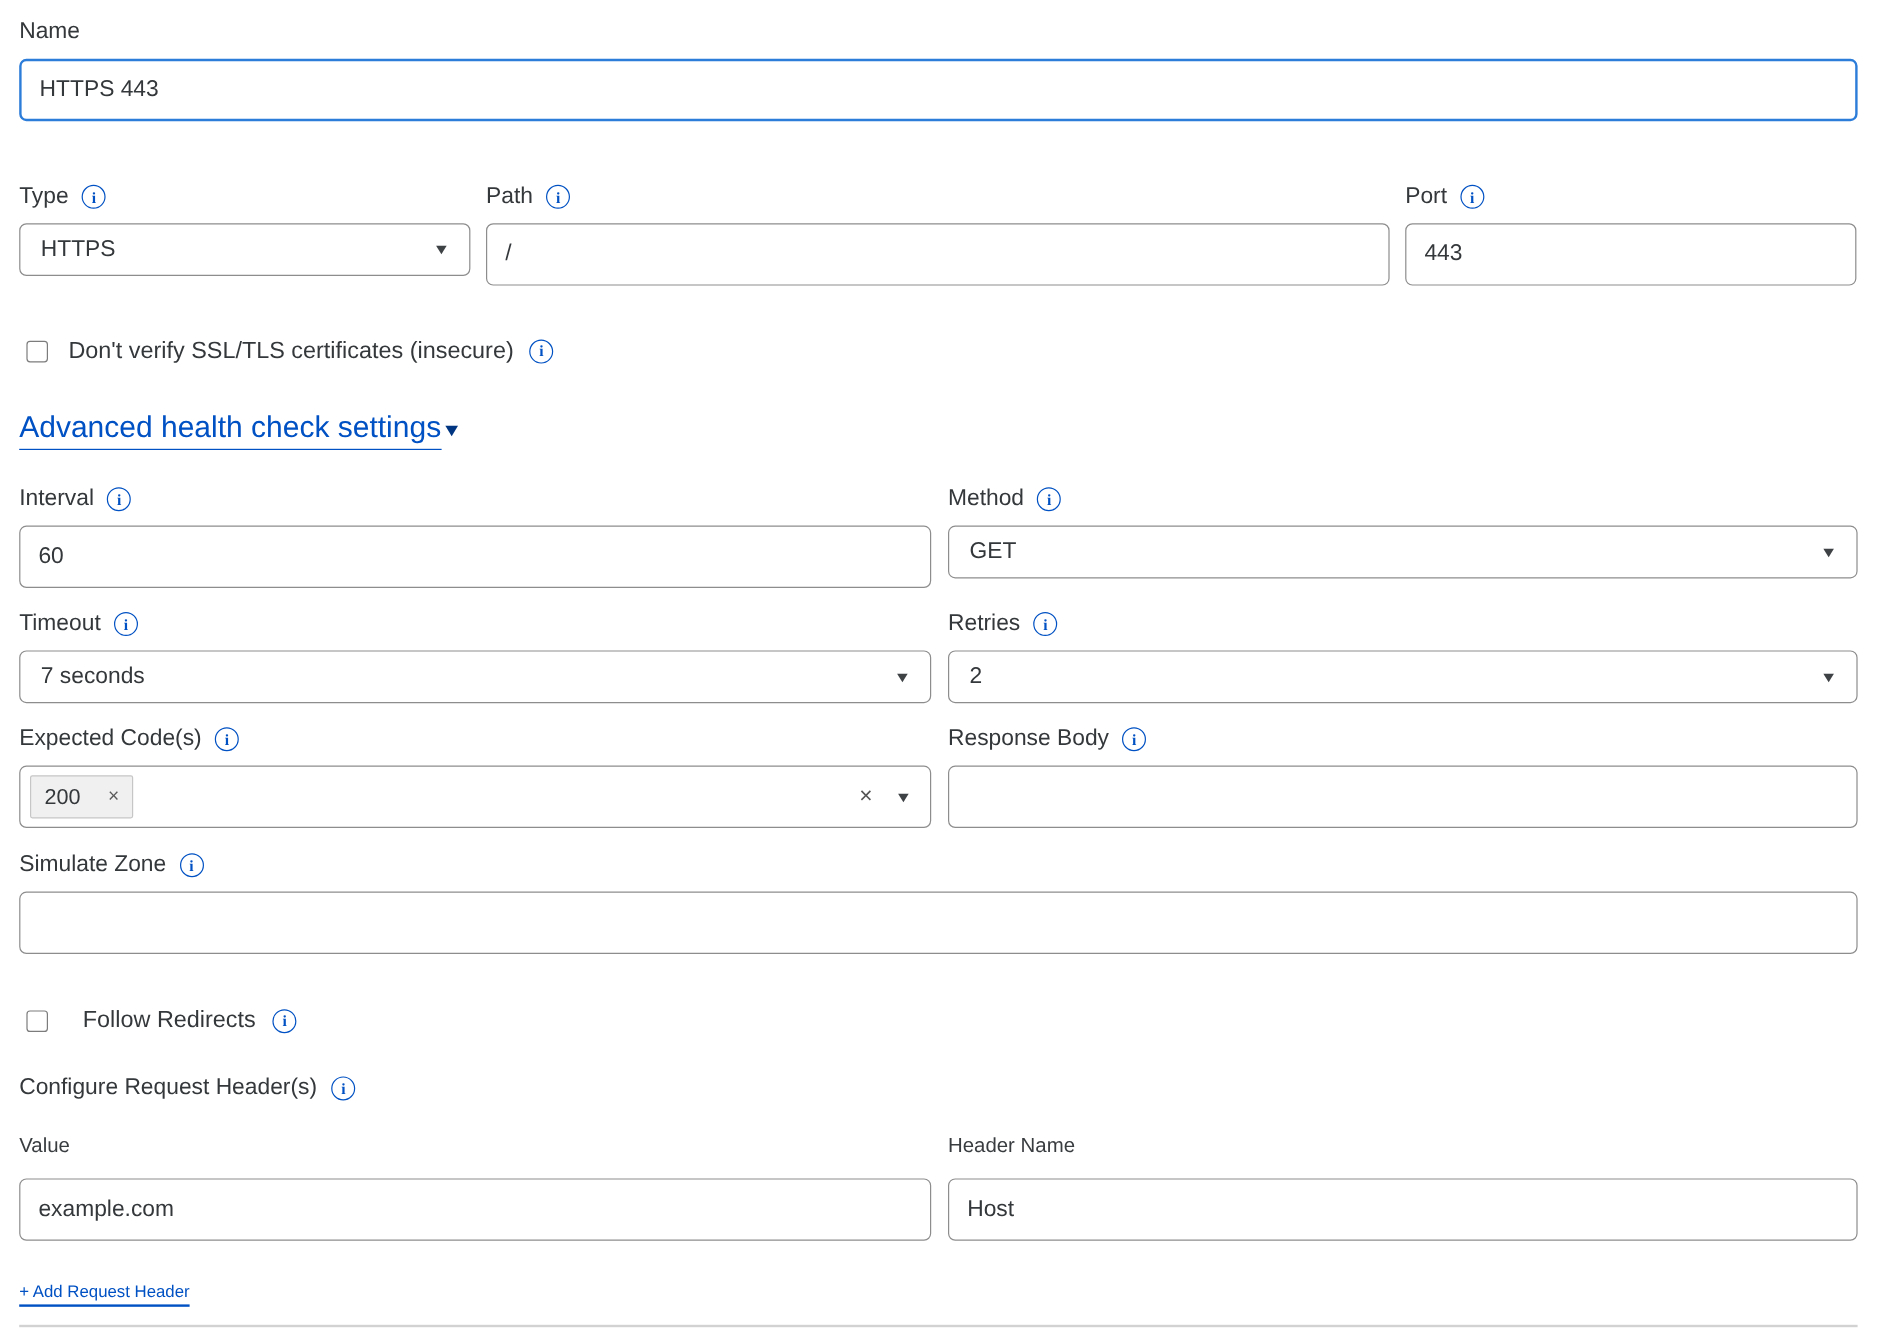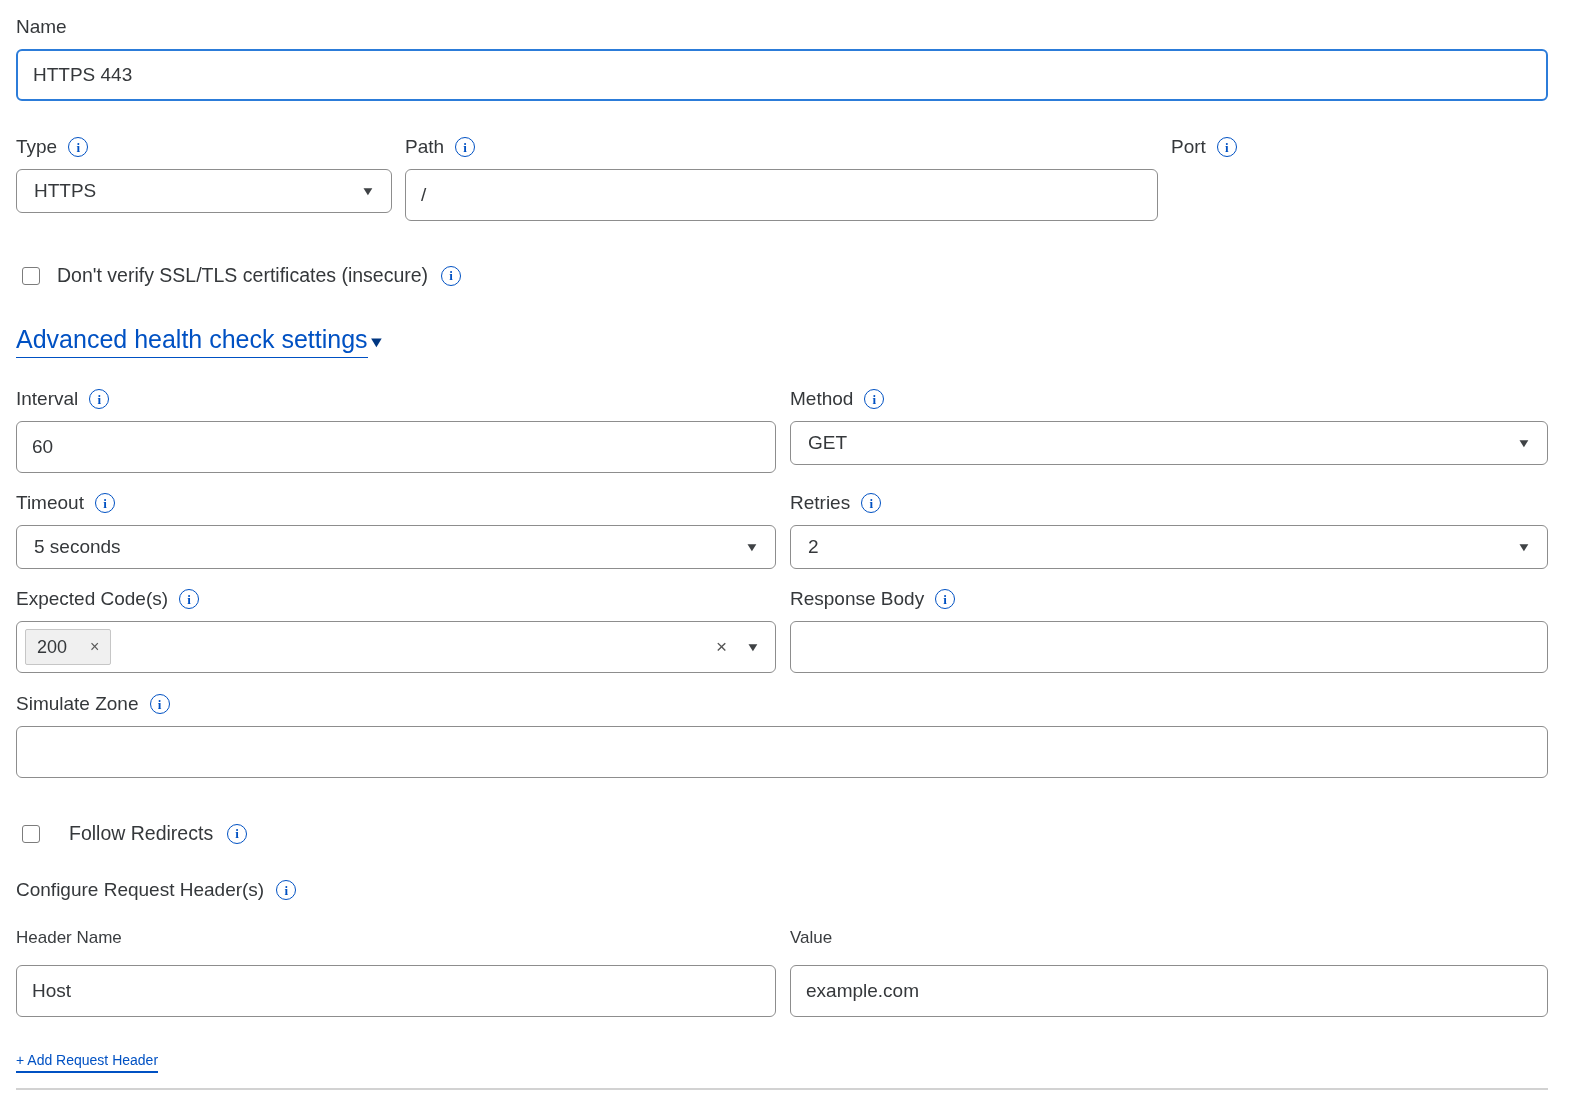--- a/index.html
+++ b/index.html
@@ -42,21 +42,21 @@
   }
   .caret { font-size:12px; color:#3f4245; line-height:1; transform:scaleX(1.25); }
   .row-three {
     display:grid; grid-template-columns:376px 753px 376px;
     column-gap:13px; margin-bottom:43px;
   }
   .row-two {
     display:grid; grid-template-columns:760px 758px;
     column-gap:14px;
   }
-  .mb-name { margin-bottom:35px; }
+  .mb-name { margin-bottom:52px; }
   .mb19 { margin-bottom:19px; }
   .mb20 { margin-bottom:20px; }
   .checkbox-row { display:flex; align-items:center; padding-left:6px; }
   .checkbox {
     appearance:none; -webkit-appearance:none;
     width:18px; height:18px; flex:0 0 18px;
     border:1.7px solid #7c7c7c; border-radius:3px;
     background:#fff; cursor:pointer;
   }
   .checkbox-label { font-size:19.5px; color:#35383b; }
@@ -115,20 +115,21 @@
       <span>Path</span>
       <span class="info-icon">i</span>
     </div>
     <input class="text-input" type="text" value="/" style="">
   </div>
   <div>
     <div class="field-label">
       <span>Port</span>
       <span class="info-icon">i</span>
     </div>
+    <input class="text-input" type="text" value="443" style="">
   </div>
 </div>
 
 <div class="checkbox-row" style="margin-bottom:38px;">
   <input type="checkbox" class="checkbox" style="">
   <span class="checkbox-label" style="margin-left:17px;">Don't verify SSL/TLS certificates (insecure)</span>
   <span class="info-icon" style="margin-left:13px;">i</span>
 </div>
 
 <div class="link-line" style="margin-bottom:30px;">
@@ -156,21 +157,21 @@
   </div>
 </div>
 
 <div class="row-two mb19">
   <div>
     <div class="field-label">
       <span>Timeout</span>
       <span class="info-icon">i</span>
     </div>
     <div class="select-box">
-      <span>5 seconds</span>
+      <span>7 seconds</span>
       <span class="caret">▼</span>
     </div>
   </div>
   <div>
     <div class="field-label">
       <span>Retries</span>
       <span class="info-icon">i</span>
     </div>
     <div class="select-box">
       <span>2</span>
@@ -219,29 +220,29 @@
 </div>
 
 <div class="sect-label-row" style="margin-bottom:27px;">
   <span>Configure Request Header(s)</span>
   <span class="info-icon">i</span>
 </div>
 
 <div class="row-two" style="margin-bottom:34px;">
   <div>
     <div class="field-label small">
+      <span>Value</span>
+    </div>
+    <input class="text-input" type="text" value="example.com" style="">
+  </div>
+  <div>
+    <div class="field-label small">
       <span>Header Name</span>
     </div>
     <input class="text-input" type="text" value="Host" style="">
-  </div>
-  <div>
-    <div class="field-label small">
-      <span>Value</span>
-    </div>
-    <input class="text-input" type="text" value="example.com" style="">
   </div>
 </div>
 
 <div>
   <a class="add-link">+ Add Request Header</a>
 </div>
 
 <div class="divider"></div>
 
 </body></html>

